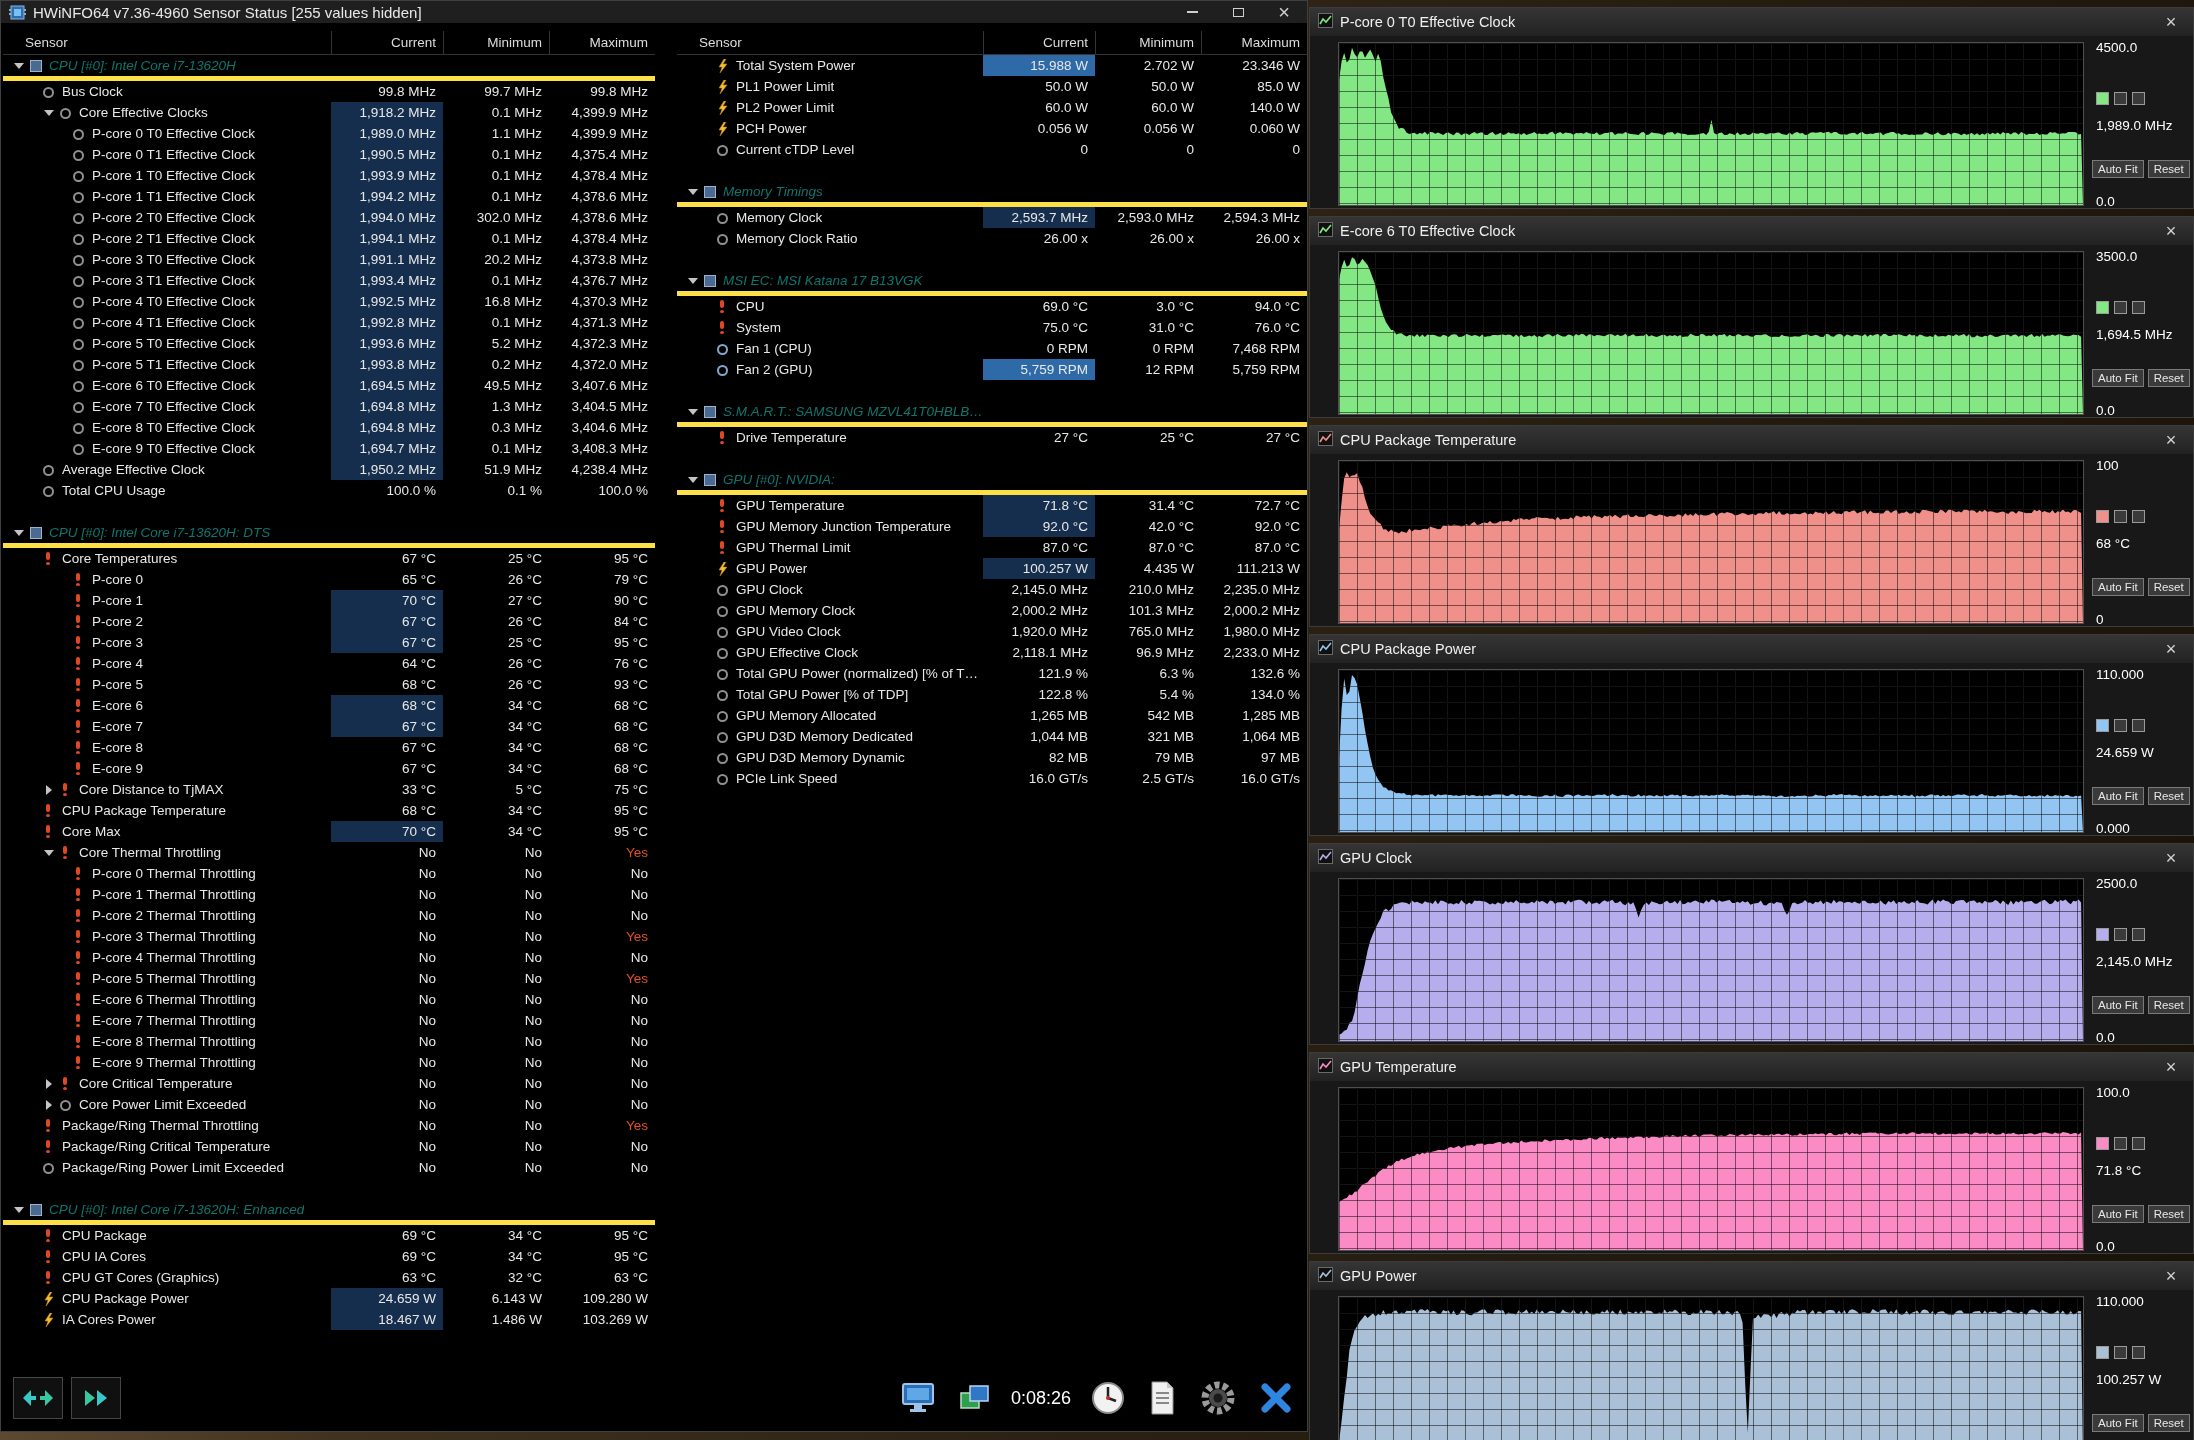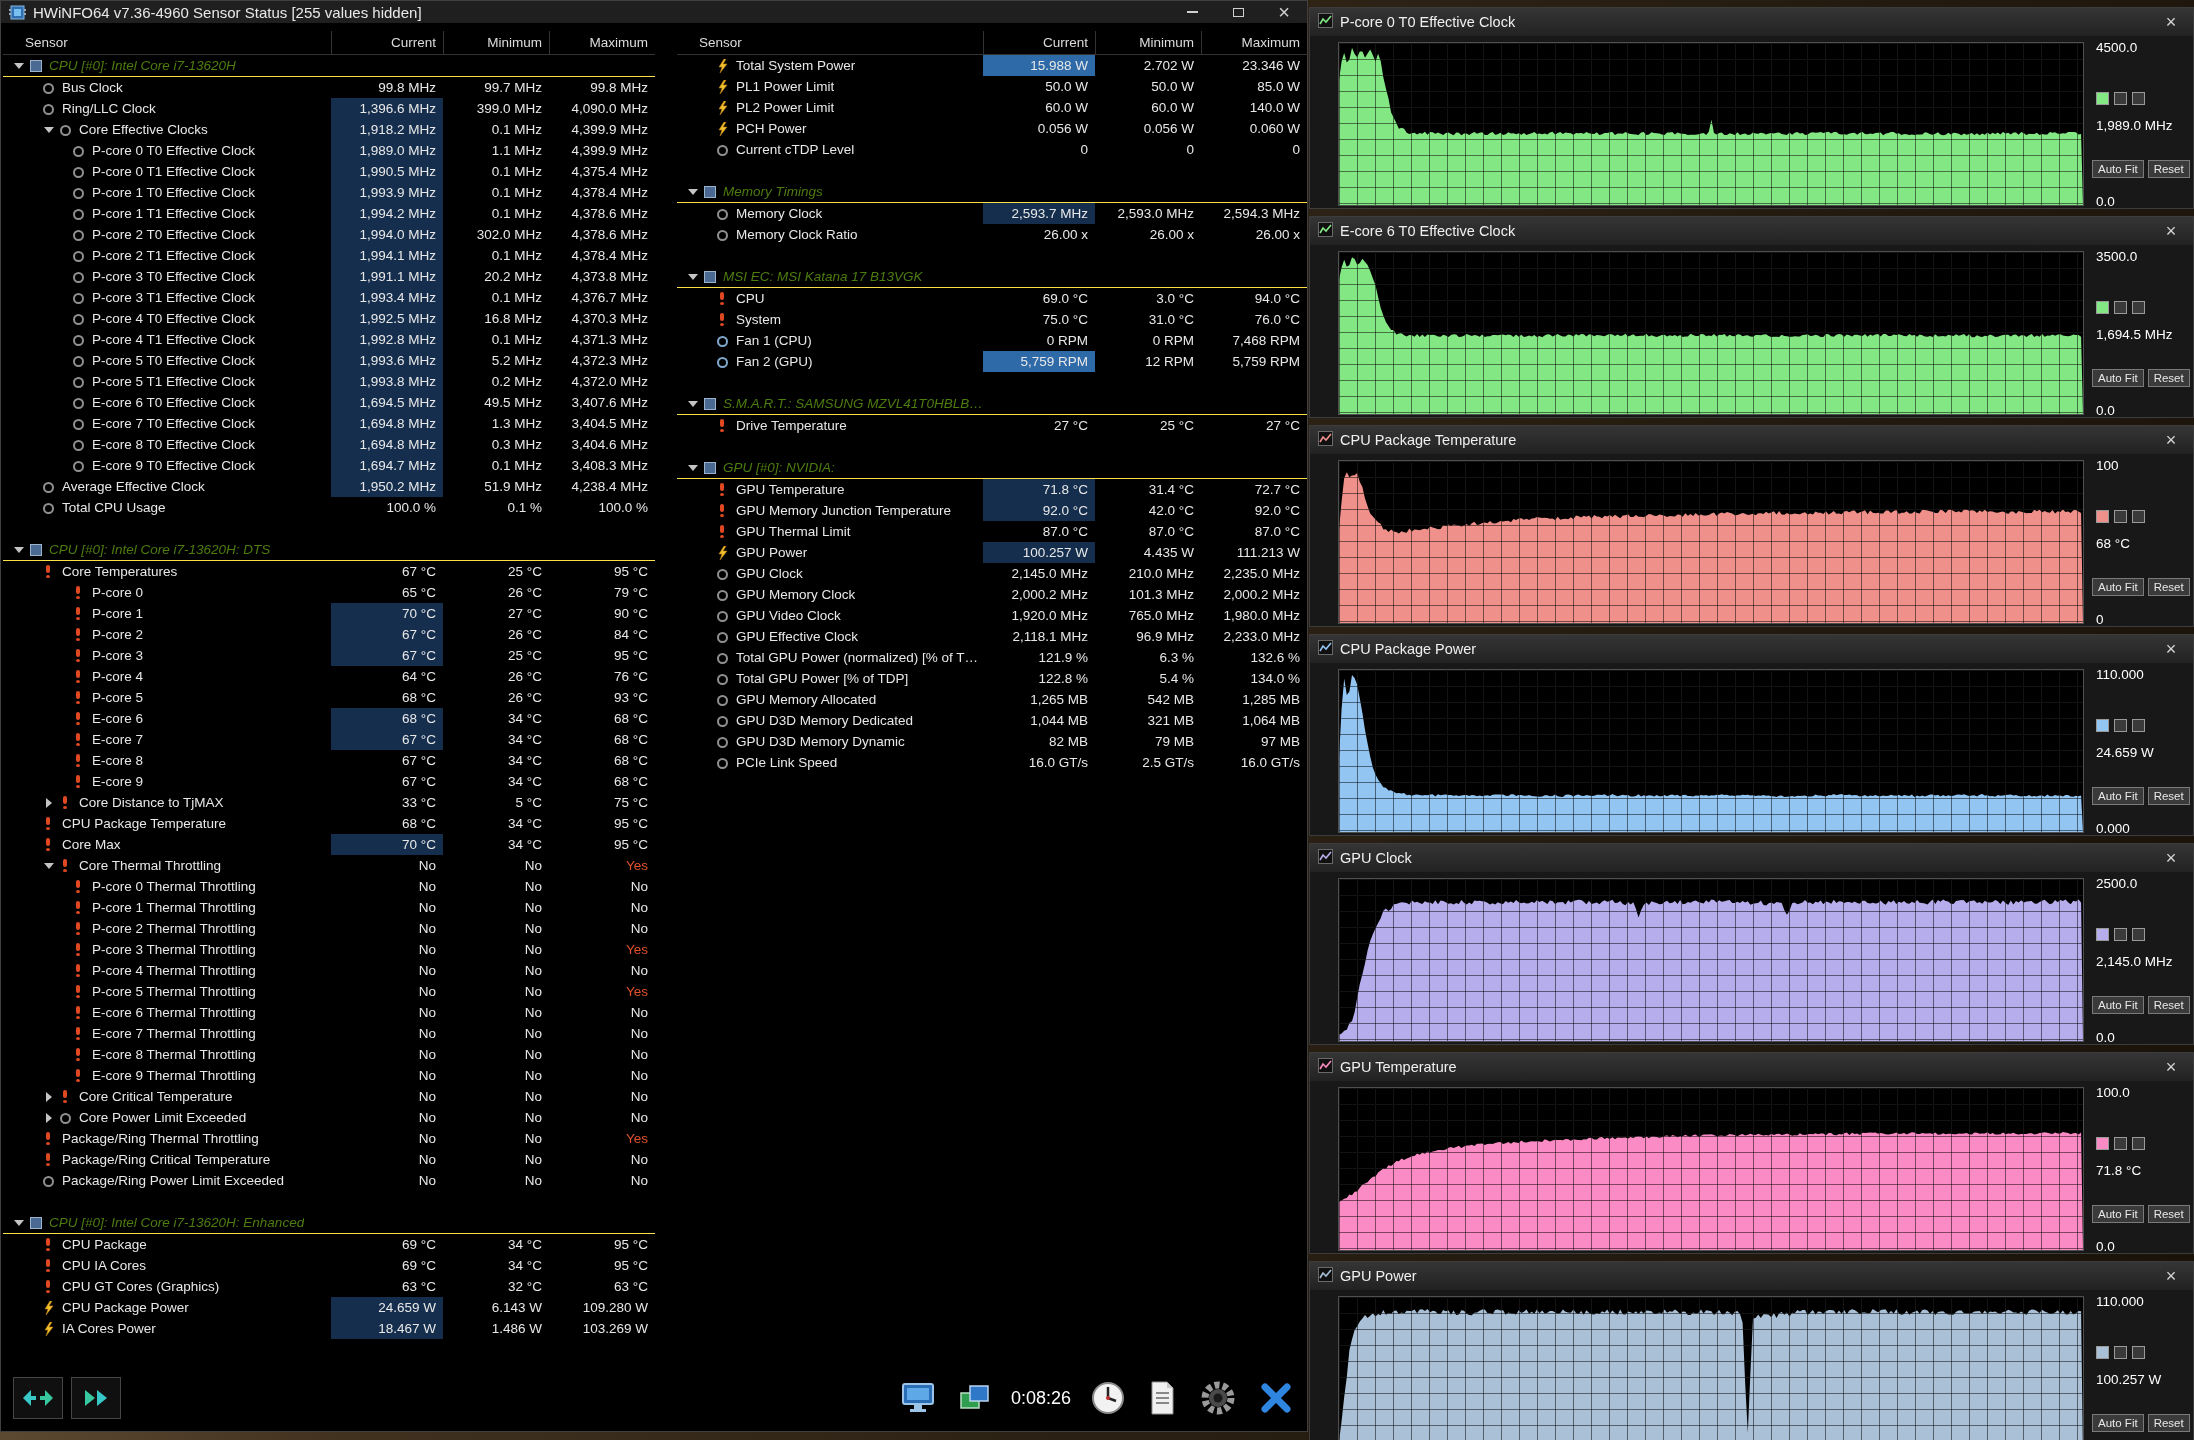--- a/index.html
+++ b/index.html
@@ -24,21 +24,21 @@
   .thead .h0{padding-left:22px;}
   .thead .hv{text-align:right;padding-right:7px;border-left:1px solid #333;height:100%;display:flex;align-items:center;justify-content:flex-end;}
   .row{height:21px;align-items:center;font-size:13.5px;color:#e8e8e8;}
   .blank{height:21px;}
   .cell-label{display:flex;align-items:center;height:100%;overflow:hidden;white-space:nowrap;}
   .ltext{overflow:hidden;text-overflow:ellipsis;}
   .cv{text-align:right;padding-right:7px;height:100%;line-height:21px;white-space:nowrap;}
   .hl1{background:#152e4d;}
   .hl2{background:#2e69a8;}
   .maxred{color:#e0512b;}
-  .row.section{font-style:italic;color:#4d7c0f;border-bottom:1px solid #fde047;}
+  .row.section{font-style:italic;color:#0f766e;border-bottom:5px solid #fde047;}
   
   .ar{width:17px;height:13px;flex:none;position:relative;}
   .ar.v::before{content:"";position:absolute;left:3px;top:4px;border-left:5px solid transparent;border-right:5px solid transparent;border-top:6px solid #c4c4c4;}
   .ar.c::before{content:"";position:absolute;left:5px;top:2px;border-top:5px solid transparent;border-bottom:5px solid transparent;border-left:6px solid #c4c4c4;}
   .ic{width:16px;height:14px;margin-right:5px;flex:none;position:relative;}
   .ic.ring::before{content:"";position:absolute;left:2px;top:2px;width:7px;height:7px;border:2px solid #909090;border-radius:50%;}
   .ic.fan::before{content:"";position:absolute;left:2px;top:2px;width:7px;height:7px;border:2px solid #7fa8cc;border-radius:50%;}
   .ic.temp::before{content:"";position:absolute;left:5px;top:0;width:4px;height:8px;background:#e04822;border-radius:2px;}
   .ic.temp::after{content:"";position:absolute;left:5px;top:10px;width:4px;height:3px;background:#e04822;border-radius:50%;}
   .ic.chip::before{content:"";position:absolute;left:2px;top:1px;width:10px;height:10px;background:#4a6a94;border:1px solid #9ab4cc;}
@@ -119,29 +119,20 @@
             <div class="cell-label" style="padding-left: 38px;">
               <span class="ic ring"></span>
               <span class="ltext">Bus Clock</span>
             </div>
             <div class="cv">99.8 MHz</div>
             <div class="cv">99.7 MHz</div>
             <div class="cv">99.8 MHz</div>
           </div>
           <div class="row">
             <div class="cell-label" style="padding-left: 38px;">
-              <span class="ic ring"></span>
-              <span class="ltext">Ring/LLC Clock</span>
-            </div>
-            <div class="cv hl1">1,396.6 MHz</div>
-            <div class="cv">399.0 MHz</div>
-            <div class="cv">4,090.0 MHz</div>
-          </div>
-          <div class="row">
-            <div class="cell-label" style="padding-left: 38px;">
               <span class="ar v"></span>
               <span class="ic ring"></span>
               <span class="ltext">Core Effective Clocks</span>
             </div>
             <div class="cv hl1">1,918.2 MHz</div>
             <div class="cv">0.1 MHz</div>
             <div class="cv">4,399.9 MHz</div>
           </div>
           <div class="row">
             <div class="cell-label" style="padding-left: 68px;">

